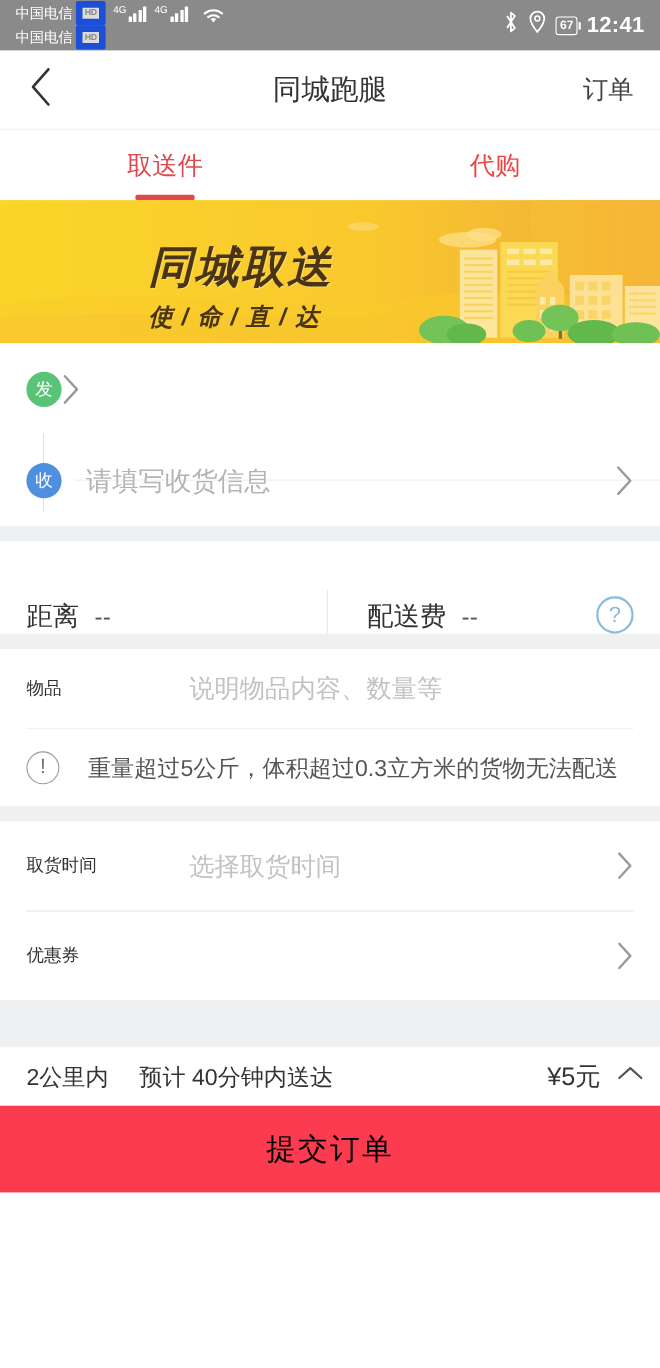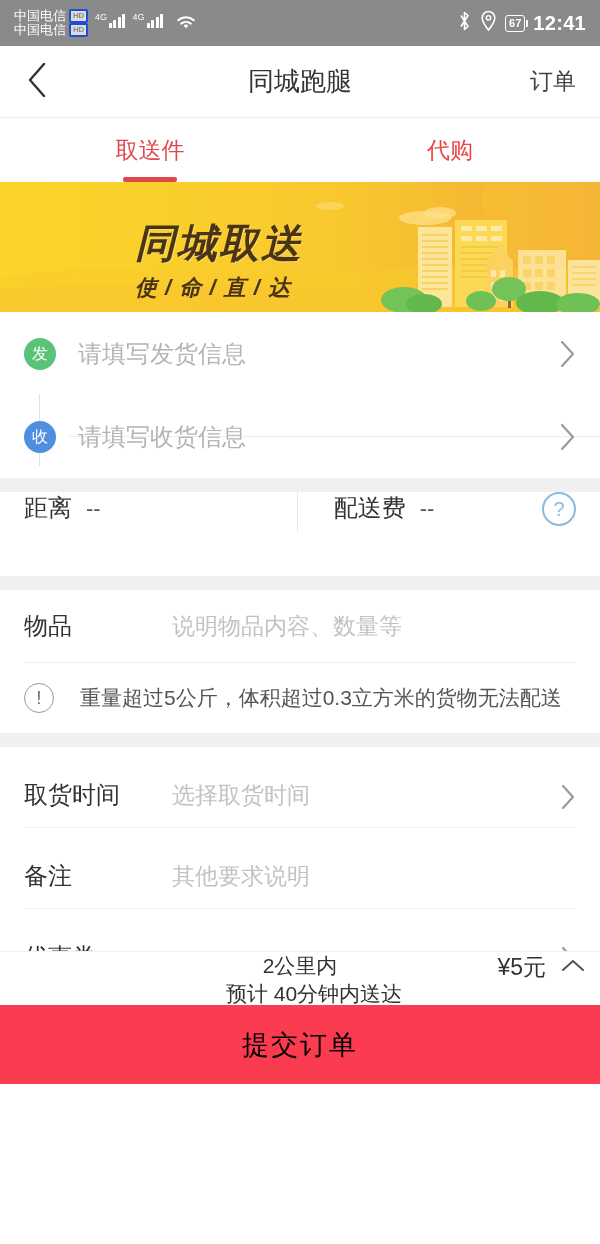--- a/index.html
+++ b/index.html
@@ -15,21 +15,21 @@
   
   .statusbar {
     height:46px; background:#8a8a8a; color:#fff;
     display:flex; align-items:center; padding:0 14px;
     font-size:15px; position:relative;
   }
   .sb-left { display:flex; align-items:flex-start; gap:5px; }
   .carrier-stack { display:flex; flex-direction:column; justify-content:center; line-height:1.08; font-size:13px; }
   .carrier-row { display:flex; align-items:center; gap:3px; white-space:nowrap; }
   .hd-badge {
-    border:2px solid #1d4ed8; background:#dcdcdc; color:#8a8a8a;
+    border:6px solid #1d4ed8; background:#dcdcdc; color:#8a8a8a;
     font-size:8px; font-weight:bold; border-radius:2px; padding:0 2px;
     line-height:10px; letter-spacing:-.3px;
   }
   .sig-group { display:flex; align-items:flex-end; gap:1px; margin-left:2px; margin-top:3px; }
   .sig-label { font-size:9px; align-self:flex-start; margin-right:1px; }
   .bars { display:flex; align-items:flex-end; gap:1.5px; height:16px; }
   .bars i { width:3px; background:#fff; display:block; border-radius:.5px; }
   .bars i:nth-child(1){height:5px;} .bars i:nth-child(2){height:8px;}
   .bars i:nth-child(3){height:11px;} .bars i:nth-child(4){height:14px;}
   .wifi { margin-left:6px; margin-top:4px; }
@@ -118,53 +118,53 @@
   }
   .addr-divider {
     position:absolute; left:68px; right:0; top:124px; height:1px; background:#eeeeee;
   }
   .chev {
     color:#9a9a9a; font-size:0; line-height:0; display:flex; align-items:center;
   }
 
   
   .dist-row {
-    height:84px; background:#fff; display:flex; align-items:flex-start; padding:0 24px;
+    height:84px; background:#fff; display:flex; align-items:flex-end; padding:0 24px;
     position:relative;
   }
   .dist-cell { display:flex; align-items:baseline; }
   .dist-label { font-size:24px; color:#333; }
   .dist-val { font-size:22px; color:#555; margin-left:14px; }
   .vdiv { width:1px; height:40px; background:#e6e6e6; margin:0 36px 0 0; }
   .qmark {
     position:absolute; right:24px; width:34px; height:34px; border-radius:50%;
     border:2px solid #89bbdd; color:#89bbdd; font-size:20px;
     display:flex; align-items:center; justify-content:center;
   }
 
   
   .form-row {
     height:72px; display:flex; align-items:center; padding:0 24px; background:#fff;
   }
-  .form-label { font-size:24px; color:#333; width:148px; flex:0 0 148px; }
+  .form-label { font-size:16px; color:#333; width:148px; flex:0 0 148px; }
   .form-ph { font-size:23px; color:#c2c2c2; flex:1; }
   .hr { height:1px; background:#efefef; margin:0 24px; }
 
   .warn-row {
     height:70px; display:flex; align-items:center; padding:0 24px; background:#fff;
   }
   .warn-icon {
     width:30px; height:30px; border-radius:50%; border:1.5px solid #9a9a9a;
     color:#6f6f6f; font-size:19px; display:flex; align-items:center; justify-content:center;
     flex:0 0 30px;
   }
   .warn-text { margin-left:26px; font-size:21px; color:#555; }
 
   .opt-row {
-    height:80px; display:flex; align-items:flex-end; padding:16px 24px; background:#fff;
+    height:80px; display:flex; align-items:center; padding:0 24px; background:#fff;
     position:relative;
   }
 
   
   .agree-strip {
     position:absolute; left:0; right:0; bottom:111px; height:22px;
     background:#fff; overflow:hidden;
   }
   .agree-inner {
     position:absolute; left:0; right:0; top:-12px;
@@ -176,21 +176,21 @@
     background:linear-gradient(to bottom,rgba(255,255,255,0) 0%,rgba(255,255,255,.55) 55%,#fff 100%);
     pointer-events:none;
   }
 
   
   .bottom {
     position:absolute; left:0; right:0; bottom:0; width:600px;
   }
   .summary {
     height:54px; background:#fff; display:flex; align-items:center;
-    padding:0 24px; position:relative; border-top:1px solid #f2f2f2;flex-direction:column;
+    padding:0 24px; position:relative; border-top:1px solid #f2f2f2;
   }
   .sum-dist { font-size:21px; color:#333; }
   .sum-eta { font-size:21px; color:#333; margin-left:28px; }
   .sum-right {
     position:absolute; right:14px; display:flex; align-items:center; gap:14px;
   }
   .sum-price { font-size:23px; color:#333; }
   .submit {
     height:79px; background:#fb3b50; color:#000000;
     display:flex; align-items:center; justify-content:center;
@@ -363,21 +363,20 @@
     </svg>
     <div class="banner-text">
       <div class="banner-title">同城取送</div>
       <div class="banner-sub">使 / 命 / 直 / 达</div>
     </div>
   </div>
 
   <div class="addr-block card">
     <div class="addr-row">
       <span class="badge send">发</span>
-      <span class="addr-text">请填写发货信息</span>
       <span class="chev">
         <svg width="17" height="30" viewBox="0 0 17 30">
             <path d="M3 3l11 12L3 27" stroke="#9a9a9a" stroke-width="2.2" fill="none" stroke-linecap="round" stroke-linejoin="round"></path>
           </svg>
       </span>
     </div>
     <div class="addr-line"></div>
     <div class="addr-divider"></div>
     <div class="addr-row second">
       <span class="badge recv">收</span>
@@ -426,24 +425,20 @@
     <div class="opt-row">
       <span class="form-label">取货时间</span>
       <span class="form-ph">选择取货时间</span>
       <span class="chev">
         <svg width="16" height="28" viewBox="0 0 16 28">
             <path d="M3 3l10 11L3 25" stroke="#9a9a9a" stroke-width="2.2" fill="none" stroke-linecap="round" stroke-linejoin="round"></path>
           </svg>
       </span>
     </div>
     <div class="hr"></div>
-    <div class="opt-row">
-      <span class="form-label">备注</span>
-      <span class="form-ph">其他要求说明</span>
-    </div>
     <div class="hr"></div>
     <div class="opt-row">
       <span class="form-label">优惠券</span>
       <span class="form-ph"></span>
       <span class="chev">
         <svg width="16" height="28" viewBox="0 0 16 28">
             <path d="M3 3l10 11L3 25" stroke="#9a9a9a" stroke-width="2.2" fill="none" stroke-linecap="round" stroke-linejoin="round"></path>
           </svg>
       </span>
     </div>

